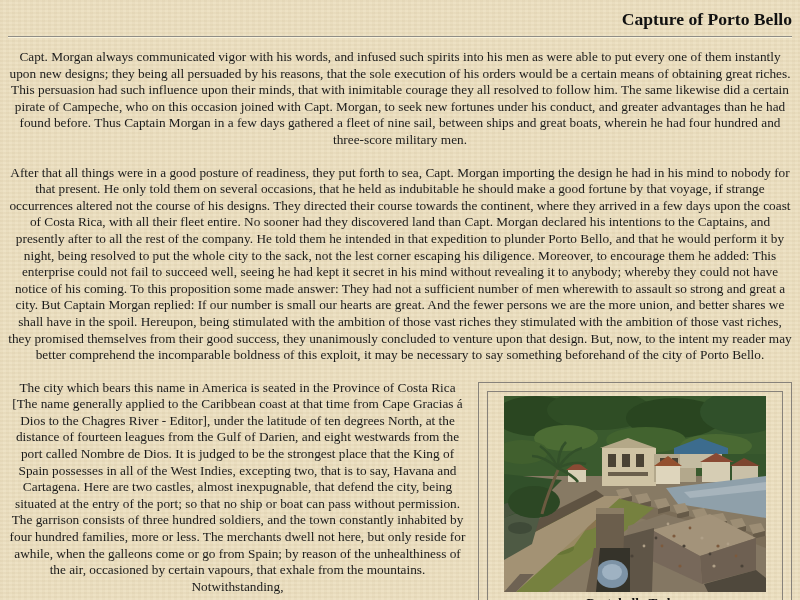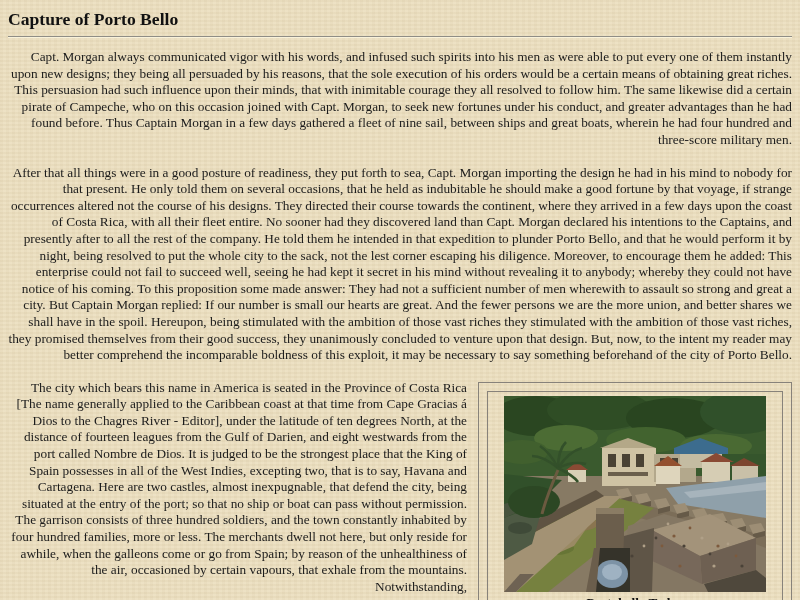--- a/index.html
+++ b/index.html
@@ -7,30 +7,30 @@
     width:800px;height:600px;overflow:hidden;
     background-color:#ecdfc0;
     background-image:
       repeating-linear-gradient(0deg, rgba(255,255,255,0.05) 0 2px, rgba(110,90,50,0.03) 2px 4px),
       repeating-linear-gradient(90deg, rgba(120,100,60,0.03) 0 3px, rgba(255,255,255,0.02) 3px 6px);
     font-family:"Liberation Serif","DejaVu Serif",serif;
     font-size:13.3px;line-height:16.6px;color:#1b1b1b;
   }
   .content{padding:0 8px;}
   h1{
-    font-size:17.6px;line-height:20px;text-align:left;
+    font-size:17.6px;line-height:20px;text-align:right;
     margin:9px 0 7px;font-weight:bold;color:#111;
   }
   hr.rule{
     border:none;height:0;
     border-top:1px solid #8f8d86;
     border-bottom:1px solid #f9f2da;
     margin:0 0 11px 0;
   }
-  p.para{margin:0 0 16px 0;text-align:right;}
+  p.para{margin:0 0 16px 0;text-align:center;}
   .figbox{
     float:right;
     margin:2px 0 0 11px;
     border:1px solid #87827a;
     padding:8px;
     background:transparent;
   }
   .figinner{
     border:1px solid #87827a;
     padding:4px 0 2px 0;

